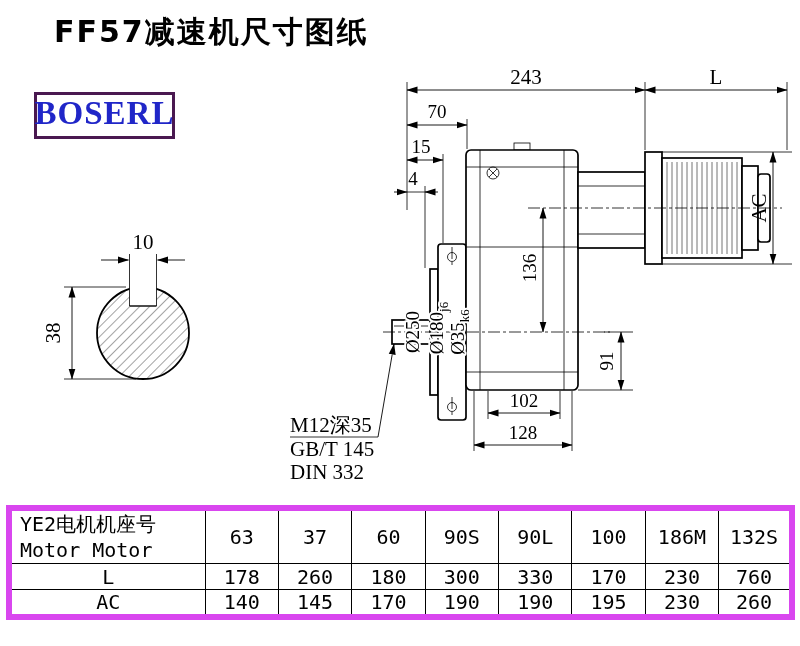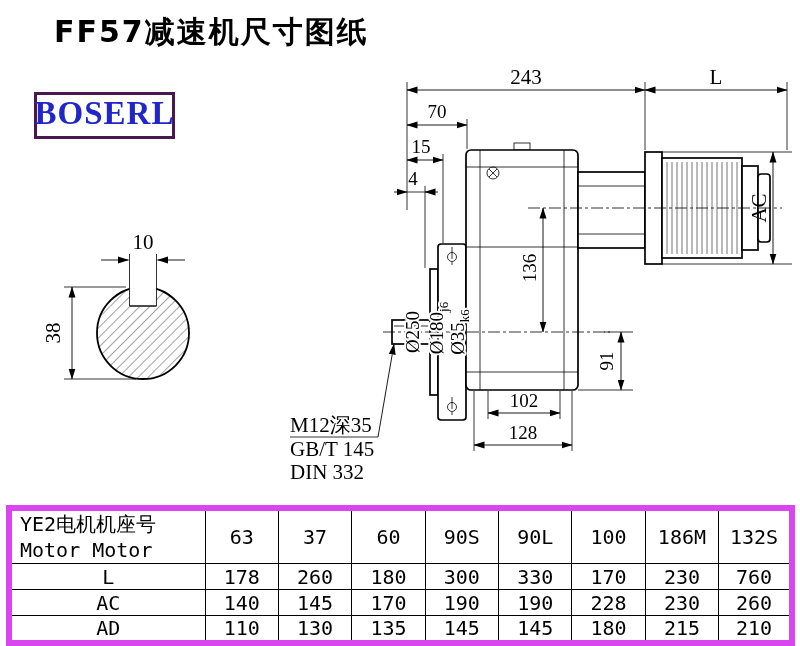--- a/index.html
+++ b/index.html
@@ -249,31 +249,20 @@
         <td>230</td>
         <td>760</td>
       </tr>
       <tr>
         <td>AC</td>
         <td>140</td>
         <td>145</td>
         <td>170</td>
         <td>190</td>
         <td>190</td>
-        <td>228</td>
+        <td>195</td>
         <td>230</td>
         <td>260</td>
       </tr>
-      <tr>
-        <td>AD</td>
-        <td>110</td>
-        <td>130</td>
-        <td>135</td>
-        <td>145</td>
-        <td>145</td>
-        <td>180</td>
-        <td>215</td>
-        <td>210</td>
-      </tr>
     </tbody>
   </table>
 
 </div>
 
 </body></html>

